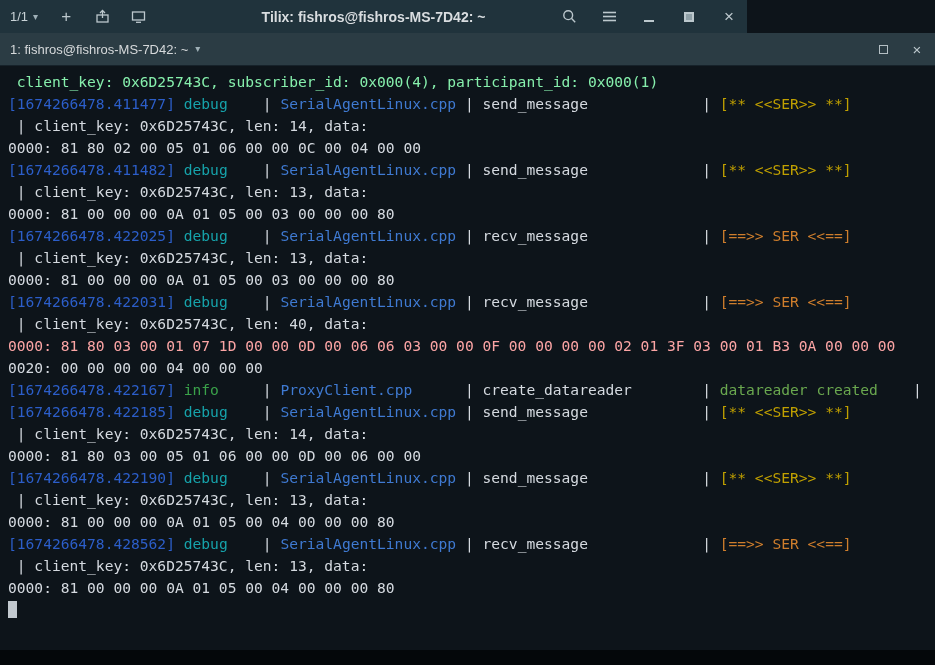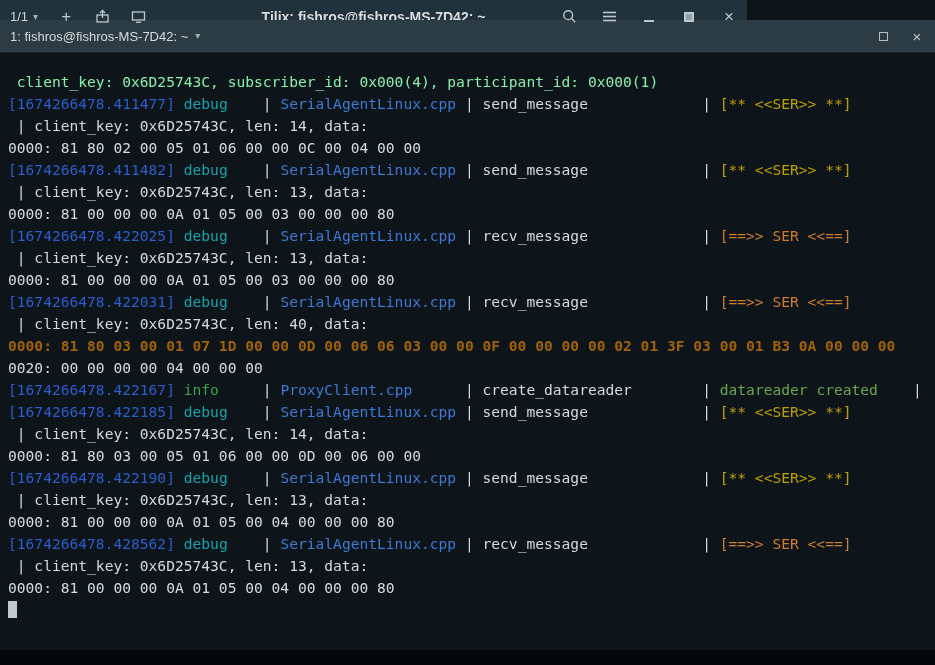--- a/index.html
+++ b/index.html
@@ -27,21 +27,21 @@
     display:flex;align-items:center;justify-content:center;color:#bcc8cd;
     height:20px;min-width:16px;
   }
   .plus-glyph{font-size:17px;line-height:1;color:#bcc8cd;}
   .min-line{display:inline-block;width:10px;height:2px;background:#bcc8cd;margin-top:8px;}
   .max-square{display:inline-block;width:10px;height:10px;border:2px solid #bcc8cd;box-sizing:border-box;background:#8fa0a7;}
   .close-glyph{font-size:17px;line-height:1;color:#bcc8cd;}
   svg.ic{display:block;}
   
   .tabbar{
-    position:absolute;top:20px;left:0;width:935px;height:33px;
+    position:absolute;top:33px;left:0;width:935px;height:33px;
     background:#2b3c44;display:flex;align-items:center;
     box-sizing:border-box;padding:0 10px;color:#d6d9db;
     border-bottom:1px solid #16222a;
     justify-content:center;
   }
   .tab-label{font-size:13px;color:#d6d9db;}
   .tabbar .caret{margin-left:7px;}
   .tab-right{display:flex;align-items:center;gap:18px;margin-left:auto;}
   .restore-square{display:inline-block;width:9px;height:9px;border:1px solid #b4bfc4;box-sizing:border-box;}
   
@@ -140,21 +140,21 @@
       <div class="term-line"><span style="color: rgb(213, 218, 224);"> | client_key: 0x6D25743C, len: 14, data:</span></div>
       <div class="term-line"><span style="color: rgb(213, 218, 224);">0000: 81 80 02 00 05 01 06 00 00 0C 00 04 00 00</span></div>
       <div class="term-line"><span style="color: rgb(44, 94, 201);">[1674266478.411482]</span><span style="color: rgb(213, 218, 224);"> </span><span style="color: rgb(22, 163, 171);">debug</span><span style="color: rgb(213, 218, 224);">    | </span><span style="color: rgb(63, 122, 210);">SerialAgentLinux.cpp</span><span style="color: rgb(213, 218, 224);"> | send_message             | </span><span style="color: rgb(192, 160, 0);">[** &lt;&lt;SER&gt;&gt; **]</span></div>
       <div class="term-line"><span style="color: rgb(213, 218, 224);"> | client_key: 0x6D25743C, len: 13, data:</span></div>
       <div class="term-line"><span style="color: rgb(213, 218, 224);">0000: 81 00 00 00 0A 01 05 00 03 00 00 00 80</span></div>
       <div class="term-line"><span style="color: rgb(44, 94, 201);">[1674266478.422025]</span><span style="color: rgb(213, 218, 224);"> </span><span style="color: rgb(22, 163, 171);">debug</span><span style="color: rgb(213, 218, 224);">    | </span><span style="color: rgb(63, 122, 210);">SerialAgentLinux.cpp</span><span style="color: rgb(213, 218, 224);"> | recv_message             | </span><span style="color: rgb(207, 126, 44);">[==&gt;&gt; SER &lt;&lt;==]</span></div>
       <div class="term-line"><span style="color: rgb(213, 218, 224);"> | client_key: 0x6D25743C, len: 13, data:</span></div>
       <div class="term-line"><span style="color: rgb(213, 218, 224);">0000: 81 00 00 00 0A 01 05 00 03 00 00 00 80</span></div>
       <div class="term-line"><span style="color: rgb(44, 94, 201);">[1674266478.422031]</span><span style="color: rgb(213, 218, 224);"> </span><span style="color: rgb(22, 163, 171);">debug</span><span style="color: rgb(213, 218, 224);">    | </span><span style="color: rgb(63, 122, 210);">SerialAgentLinux.cpp</span><span style="color: rgb(213, 218, 224);"> | recv_message             | </span><span style="color: rgb(207, 126, 44);">[==&gt;&gt; SER &lt;&lt;==]</span></div>
       <div class="term-line"><span style="color: rgb(213, 218, 224); margin-top: 36px;"> | client_key: 0x6D25743C, len: 40, data:</span></div>
-      <div class="term-line"><span style="color: #a16207; font-weight: bold;">0000: 81 80 03 00 01 07 1D 00 00 0D 00 06 06 03 00 00 0F 00 00 00 00 02 01 3F 03 00 01 B3 0A 00 00 00</span></div>
+      <div class="term-line"><span style="color: #fca5a5;">0000: 81 80 03 00 01 07 1D 00 00 0D 00 06 06 03 00 00 0F 00 00 00 00 02 01 3F 03 00 01 B3 0A 00 00 00</span></div>
       <div class="term-line"><span style="color: rgb(213, 218, 224); margin-top: 13px;">0020: 00 00 00 00 04 00 00 00</span></div>
       <div class="term-line"><span style="color: rgb(44, 94, 201);">[1674266478.422167]</span><span style="color: rgb(213, 218, 224);"> </span><span style="color: rgb(58, 162, 74);">info</span><span style="color: rgb(213, 218, 224);">     | </span><span style="color: rgb(63, 122, 210);">ProxyClient.cpp</span><span style="color: rgb(213, 218, 224);">      | create_datareader        | </span><span style="color: rgb(106, 168, 79);">datareader created</span><span style="color: rgb(213, 218, 224);">    |</span></div>
       <div class="term-line"><span style="color: rgb(44, 94, 201);">[1674266478.422185]</span><span style="color: rgb(213, 218, 224);"> </span><span style="color: rgb(22, 163, 171);">debug</span><span style="color: rgb(213, 218, 224);">    | </span><span style="color: rgb(63, 122, 210);">SerialAgentLinux.cpp</span><span style="color: rgb(213, 218, 224);"> | send_message             | </span><span style="color: rgb(192, 160, 0);">[** &lt;&lt;SER&gt;&gt; **]</span></div>
       <div class="term-line"><span style="color: rgb(213, 218, 224);"> | client_key: 0x6D25743C, len: 14, data:</span></div>
       <div class="term-line"><span style="color: rgb(213, 218, 224);">0000: 81 80 03 00 05 01 06 00 00 0D 00 06 00 00</span></div>
       <div class="term-line"><span style="color: rgb(44, 94, 201);">[1674266478.422190]</span><span style="color: rgb(213, 218, 224);"> </span><span style="color: rgb(22, 163, 171);">debug</span><span style="color: rgb(213, 218, 224);">    | </span><span style="color: rgb(63, 122, 210);">SerialAgentLinux.cpp</span><span style="color: rgb(213, 218, 224);"> | send_message             | </span><span style="color: rgb(192, 160, 0);">[** &lt;&lt;SER&gt;&gt; **]</span></div>
       <div class="term-line"><span style="color: rgb(213, 218, 224);"> | client_key: 0x6D25743C, len: 13, data:</span></div>
       <div class="term-line"><span style="color: rgb(213, 218, 224);">0000: 81 00 00 00 0A 01 05 00 04 00 00 00 80</span></div>
       <div class="term-line"><span style="color: rgb(44, 94, 201);">[1674266478.428562]</span><span style="color: rgb(213, 218, 224);"> </span><span style="color: rgb(22, 163, 171);">debug</span><span style="color: rgb(213, 218, 224);">    | </span><span style="color: rgb(63, 122, 210);">SerialAgentLinux.cpp</span><span style="color: rgb(213, 218, 224);"> | recv_message             | </span><span style="color: rgb(207, 126, 44);">[==&gt;&gt; SER &lt;&lt;==]</span></div>
       <div class="term-line"><span style="color: rgb(213, 218, 224);"> | client_key: 0x6D25743C, len: 13, data:</span></div>

